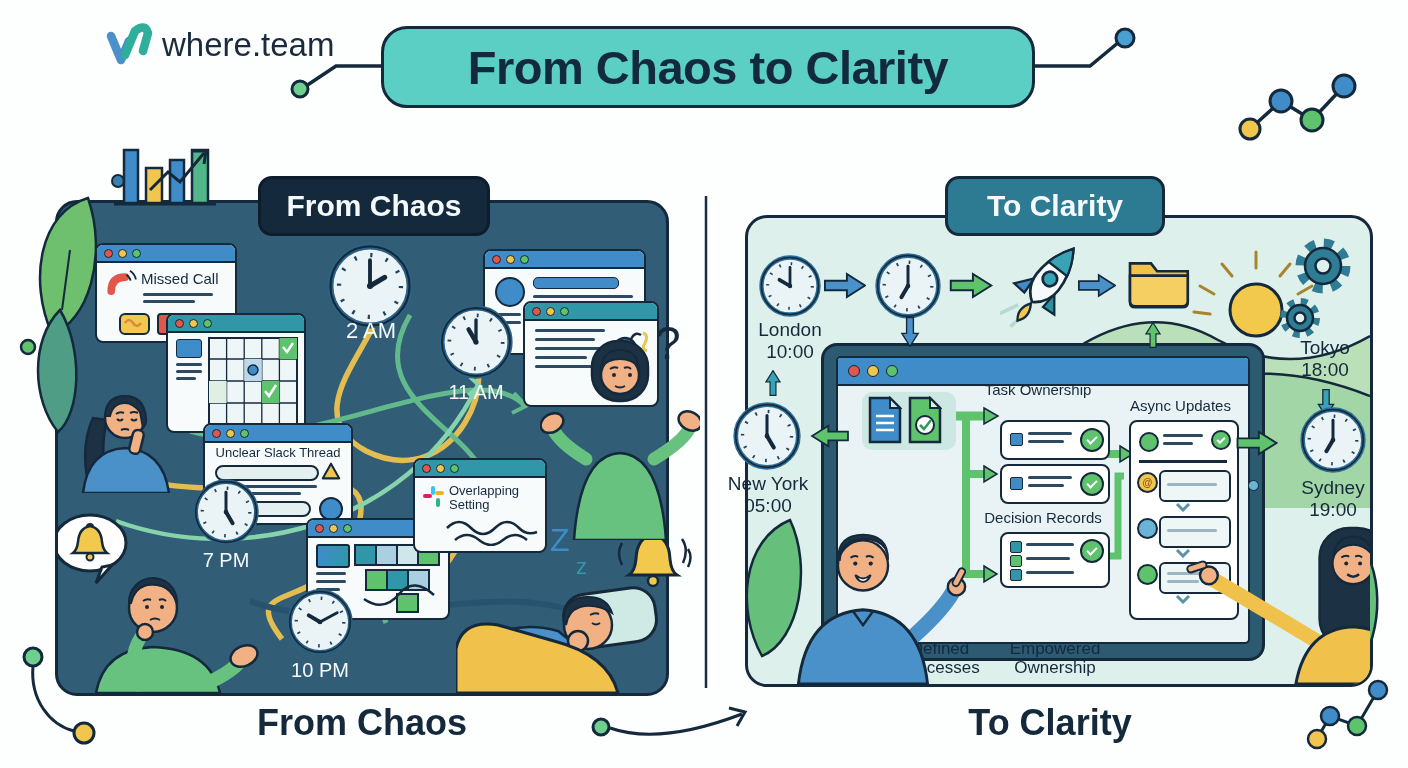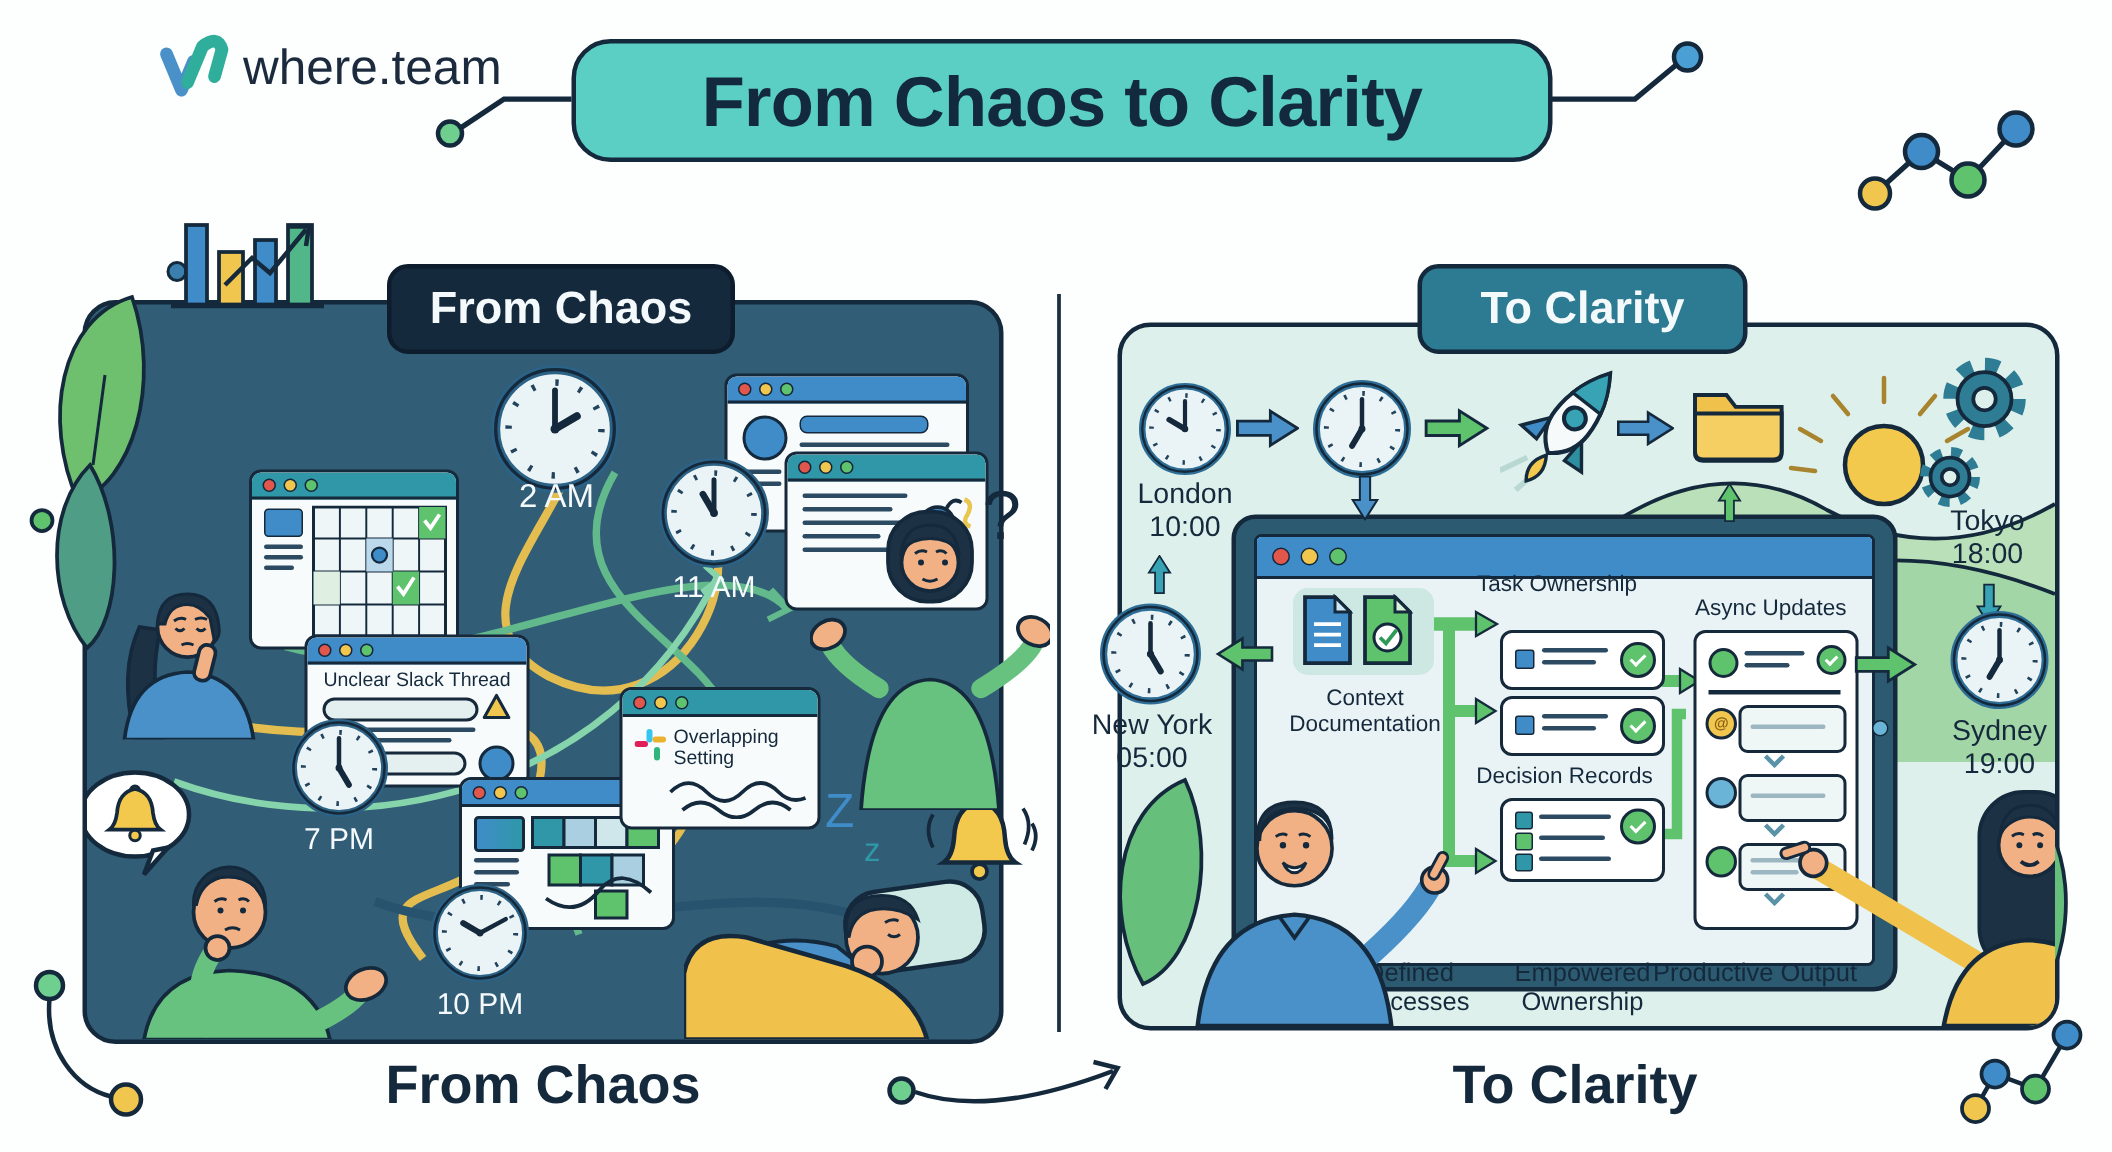--- a/index.html
+++ b/index.html
@@ -194,20 +194,40 @@
         <rect x="108" y="30" width="92" height="54" rx="22" fill="#cfe9e4" stroke="#14293c" stroke-width="3" transform="rotate(-8 154 57)"></rect>
         <circle cx="132" cy="64" r="24" fill="#f2b184" stroke="#14293c" stroke-width="2.5"></circle>
         <path d="M108 58 Q108 36 132 36 Q151 36 156 52 Q140 42 124 46 Q112 50 110 64 z" fill="#1d3144" stroke="#14293c" stroke-width="2"></path>
         <path d="M136 62 q4 3 8 0 M134 54 q5 -3 9 -1" fill="none" stroke="#14293c" stroke-width="2"></path>
         <path d="M20 82 Q60 58 102 70 L122 86 Q90 98 58 98 z" fill="#4a90c9" stroke="#14293c" stroke-width="2.5"></path>
         <circle cx="122" cy="80" r="10" fill="#f2b184" stroke="#14293c" stroke-width="2.5"></circle>
         <path d="M0 132 L0 88 Q6 58 42 64 L98 80 Q152 94 162 132 z" fill="#f0c14b" stroke="#14293c" stroke-width="3"></path>
       </svg>
     </div>
 
+    <div class="win" style="left:37px;top:40px;width:138px;height:96px">
+      <div class="winbar blue">
+        <span class="tdot r"></span>
+        <span class="tdot y"></span>
+        <span class="tdot g"></span>
+      </div>
+      <svg class="abs" style="left:6px;top:22px" width="34" height="32" viewBox="0 0 58 52">
+        <path d="M14 40 Q14 16 38 16" fill="none" stroke="#e2574c" stroke-width="13" stroke-linecap="round"></path>
+        <path d="M40 12 q6 4 7 10 M46 5 q9 6 10 15" fill="none" stroke="#14293c" stroke-width="3"></path>
+      </svg>
+      <div class="t" style="left:44px;top:26px;width:92px;font-size:15px;text-align:left">Missed Call</div>
+      <div class="ln" style="left:46px;top:48px;width:70px;height:3px"></div>
+      <div class="ln" style="left:46px;top:55px;width:52px;height:2.5px"></div>
+      <div class="abs" style="left:22px;top:68px;width:27px;height:18px;background:#f3c84e;border:2px solid #14293c;border-radius:6px">
+        <svg width="23" height="14" viewBox="0 0 23 14">
+            <path d="M4 8 q4 -6 8 0 q4 6 8 0" fill="none" stroke="#d98a3d" stroke-width="2.5"></path>
+          </svg>
+      </div>
+      <div class="abs" style="left:60px;top:68px;width:19px;height:18px;background:#e2574c;border:2px solid #14293c;border-radius:4px"></div>
+    </div>
 
     <div class="win" style="left:108px;top:110px;width:136px;height:116px">
       <div class="winbar teal">
         <span class="tdot r"></span>
         <span class="tdot y"></span>
         <span class="tdot g"></span>
       </div>
       <div class="abs" style="left:8px;top:24px;width:24px;height:17px;background:#3f8cc9;border:1.5px solid #14293c;border-radius:3px"></div>
       <div class="ln" style="left:8px;top:48px;width:26px;height:2.5px"></div>
       <div class="ln" style="left:8px;top:55px;width:26px;height:2.5px"></div>
@@ -448,21 +468,20 @@
               <line x1="8" y1="27" x2="26" y2="27"></line>
               <line x1="8" y1="34" x2="26" y2="34"></line>
             </g>
         </svg>
         <svg class="abs" style="left:70px;top:38px" width="34" height="48" viewBox="0 0 34 48">
           <path d="M2 2 H22 L32 12 V46 H2 z" fill="#5fc26d" stroke="#14293c" stroke-width="2.5"></path>
           <path d="M22 2 L32 12 H22 z" fill="#d8f2dc" stroke="#14293c" stroke-width="2"></path>
           <circle cx="17" cy="29" r="9" fill="#fff" stroke="#14293c" stroke-width="2"></circle>
           <polyline points="12,29 16,33 23,24" fill="none" stroke="#2f9a57" stroke-width="2.5"></polyline>
         </svg>
-        <div class="t screenlbl" style="left:2px;top:100px;width:140px">Context Documentation</div>
 
         <svg class="abs" style="left:0;top:0" width="410" height="284" viewBox="0 0 410 284">
           <path d="M118 58 h28" stroke="#5fc26d" stroke-width="9"></path>
           <polygon points="146,50 160,58 146,66" fill="#5fc26d" stroke="#14293c" stroke-width="1.5"></polygon>
           <path d="M128 62 v54 h18" stroke="#5fc26d" stroke-width="8" fill="none"></path>
           <polygon points="146,108 159,116 146,124" fill="#5fc26d" stroke="#14293c" stroke-width="1.5"></polygon>
           <path d="M128 116 v100 h18" stroke="#5fc26d" stroke-width="8" fill="none"></path>
           <polygon points="146,208 159,216 146,224" fill="#5fc26d" stroke="#14293c" stroke-width="1.5"></polygon>
           <path d="M270 96 h12" stroke="#5fc26d" stroke-width="8"></path>
           <polygon points="282,88 295,96 282,104" fill="#5fc26d" stroke="#14293c" stroke-width="1.5"></polygon>
@@ -614,21 +633,20 @@
       <circle cx="50" cy="50" r="3.5" fill="#14293c"></circle>
     </svg>
     <div class="t citylbl" style="left:-60px;top:256px;width:160px">New York</div>
     <div class="t citylbl" style="left:-60px;top:278px;width:160px">05:00</div>
     <svg class="barrow rot180" style="left:56px;top:206px;z-index:5" width="52" height="24" viewBox="0 0 44 28">
       <path d="M1 9 H24 V2 L43 14 L24 26 V19 H1 Z" fill="#5fc26d" stroke="#14293c" stroke-width="2"></path>
       </svg>
 
     <div class="t outcome" style="left:122px;top:422px;width:140px">Defined Processes</div>
     <div class="t outcome" style="left:237px;top: 422px;width:140px">Empowered Ownership</div>
-    <div class="t outcome" style="left:352px;top:422px;width:140px">Productive Output</div>
 
     <div class="clip" style="z-index:4;pointer-events:none">
       <svg class="abs" style="left:10px;top:280px" width="210" height="186" viewBox="0 0 210 193">
         <path d="M150 150 Q185 120 198 98" fill="none" stroke="#4a90c9" stroke-width="16" stroke-linecap="round"></path>
         <circle cx="202" cy="92" r="9" fill="#f2b184" stroke="#14293c" stroke-width="2.5"></circle>
         <rect x="201" y="72" width="7" height="20" rx="3.5" fill="#f2b184" stroke="#14293c" stroke-width="2" transform="rotate(28 204 82)"></rect>
         <circle cx="105" cy="70" r="26" fill="#f2b184" stroke="#14293c" stroke-width="2.5"></circle>
         <path d="M79 64 Q79 38 105 38 Q131 38 131 64 Q131 50 119 45 Q107 40 93 45 Q81 51 81 64 z" fill="#1d3144" stroke="#14293c" stroke-width="2"></path>
         <circle cx="97" cy="68" r="2.2" fill="#14293c"></circle>
           <circle cx="113" cy="68" r="2.2" fill="#14293c"></circle>

